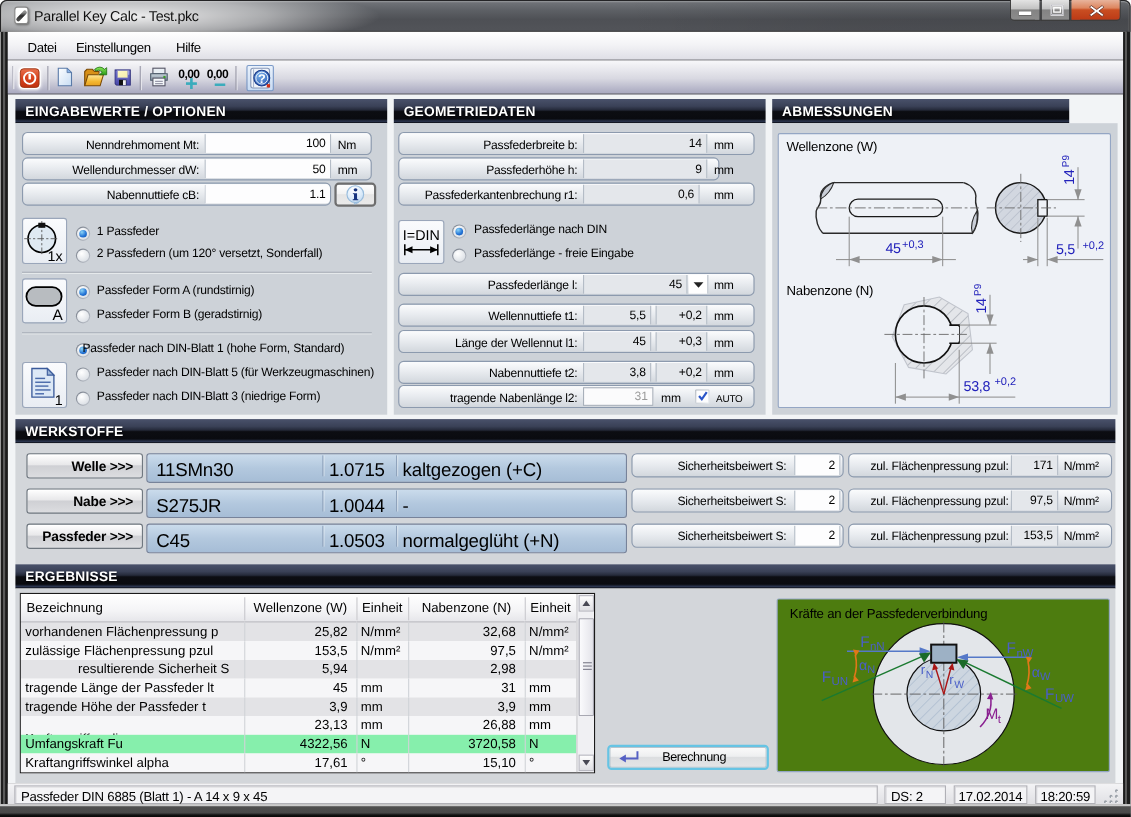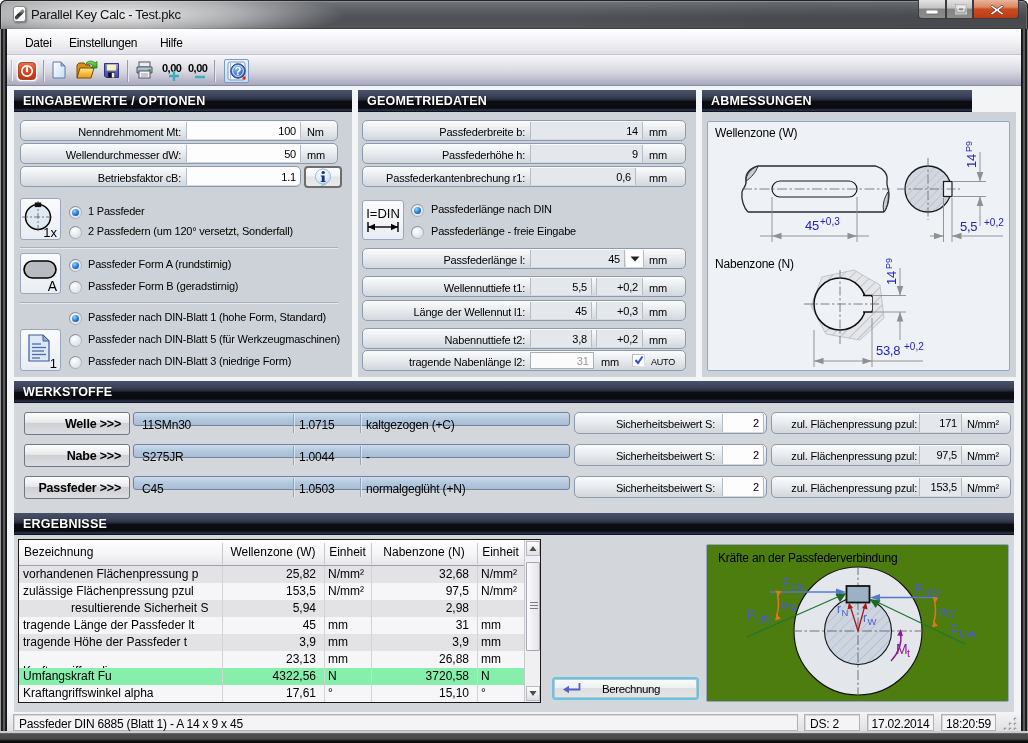--- a/index.html
+++ b/index.html
@@ -36,21 +36,21 @@
 
 .rad{position:absolute;width:13px;height:13px;border-radius:50%;background:linear-gradient(135deg,#767d89,#c2c7cf);}
 .rad i{position:absolute;left:1px;top:1px;width:11px;height:11px;border-radius:50%;background:radial-gradient(circle at 38% 32%,#ffffff,#dfe3e8 70%,#c8cdd6);}
 .rad.on i::after{content:"";position:absolute;left:1.8px;top:1.8px;width:7.4px;height:7.4px;border-radius:50%;
  background:radial-gradient(circle at 35% 30%,#8cd4f6,#2273d6 58%,#154fa6);}
 .rlab{position:absolute;font-size:11px;letter-spacing:-0.2px;color:#000;white-space:nowrap;}
 .iconbox{position:absolute;background:linear-gradient(180deg,#fafbfd,#e9edf3);border:1px solid #9aa6ba;border-radius:3px;}
 .gsep{position:absolute;height:1px;background:#aab0b8;box-shadow:0 1px 0 #e8ebee;}
 
 .wbtn{position:absolute;height:23px;border:1px solid #707880;border-radius:3px;background:linear-gradient(180deg,#ffffff,#e8e8ea 45%,#cfd0d4 50%,#dcdde0);font-size:12.5px;letter-spacing:-0.2px;font-weight:bold;text-align:right;padding:4px 8px 0 0;box-shadow:inset 0 1px 0 #fff;}
-.mbar{position:absolute;height:14px;border:1px solid #77839a;border-radius:3px;background:linear-gradient(180deg,#cbdcec,#b3c8de 50%,#a6bdd6);font-size:12px;letter-spacing:-0.2px;}
+.mbar{position:absolute;height:27px;border:1px solid #77839a;border-radius:3px;background:linear-gradient(180deg,#cbdcec,#b3c8de 50%,#a6bdd6);font-size:17px;letter-spacing:-0.2px;}
 .mcell{position:absolute;top:5px;color:#000;}
 .msep{position:absolute;top:1px;width:1px;height:19px;background:#8fa3bc;box-shadow:1px 0 0 rgba(255,255,255,.5);}
 
 #tbl{left:18px;top:539px;width:523px;height:164px;background:#fff;border:1px solid #1a1a1a;}
 .th{position:absolute;top:0;height:26px;background:linear-gradient(180deg,#ffffff,#f4f4f6 60%,#e6e6ea);border-bottom:1px solid #a0a0a8;font-size:12px;color:#000;}
 .tr{position:absolute;width:505px;height:17px;font-size:12px;}
 .tc{position:absolute;top:1px;white-space:nowrap;}
 
 #status{left:4px;top:712px;width:1020px;height:19px;background:linear-gradient(180deg,#f4f4f6,#e0e0e4);}
 .spanel{position:absolute;top:714px;height:17px;border:1px solid #b0b0b6;box-shadow:inset 1px 1px 0 rgba(160,160,170,.35);background:#f4f4f6;font-size:12px;letter-spacing:-0.2px;padding:2px 0 0 5px;}
@@ -321,21 +321,21 @@
  <div class="pl" style="left:0;width:160px;">Nenndrehmoment Mt:</div>
  <div class="pin" style="left:165px;width:115px;">100</div>
  <div class="unit" style="left:286px;">Nm</div>
     </div>
 <div class="pill" style="left:20px;top:143px;width:318px;">
  <div class="pl" style="left:0;width:160px;">Wellendurchmesser dW:</div>
  <div class="pin" style="left:165px;width:115px;">50</div>
  <div class="unit" style="left:286px;">mm</div>
     </div>
 <div class="pill" style="left:20px;top:166px;width:281px;">
- <div class="pl" style="left:0;width:160px;">Betriebsfaktor cB:</div>
+ <div class="pl" style="left:0;width:160px;">Nabennuttiefe cB:</div>
  <div class="pin" style="left:165px;width:114px;border-radius:0 4px 4px 0;border-right:none;">1.1</div>
     </div>
 <div class="abs" id="infobtn" style="left:304px;top:166px;width:38px;height:22px;border:2px solid #6e6e6e;border-radius:4px;background:linear-gradient(180deg,#fefefe,#f2f2f2 45%,#e4e4e4 50%,#eaeaea);">
  <svg width="34" height="18" viewBox="0 0 34 18">
         <defs>
           <radialGradient id="igr" cx="0.4" cy="0.25" r="0.9">
             <stop offset="0" stop-color="#ffffff"></stop>
             <stop offset=".55" stop-color="#ddecfa"></stop>
             <stop offset="1" stop-color="#b8d4ee"></stop>
           </radialGradient>
@@ -392,36 +392,36 @@
       <i></i>
     </div>
 <div class="rlab" style="left:88px;top:258px;">Passfeder Form A (rundstirnig)</div>
 <div class="rad" style="left:69px;top:281px;">
       <i></i>
     </div>
 <div class="rlab" style="left:88px;top:280px;">Passfeder Form B (geradstirnig)</div>
 <div class="rad on" style="left:69px;top:312px;">
       <i></i>
     </div>
-<div class="rlab" style="left:88px;top:311px;">Passfeder nach DIN-Blatt 1 (hohe Form, Standard)</div>
+<div class="rlab" style="left:75px;top:311px;">Passfeder nach DIN-Blatt 1 (hohe Form, Standard)</div>
 <div class="rad" style="left:69px;top:334px;">
       <i></i>
     </div>
 <div class="rlab" style="left:88px;top:333px;">Passfeder nach DIN-Blatt 5 (für Werkzeugmaschinen)</div>
 <div class="rad" style="left:69px;top:356px;">
       <i></i>
     </div>
 <div class="rlab" style="left:88px;top:355px;">Passfeder nach DIN-Blatt 3 (niedrige Form)</div>
 
 <div class="pill" style="left:362px;top:120px;width:324px;">
  <div class="pl" style="left:0;width:162px;">Passfederbreite b:</div>
  <div class="pgray" style="left:167px;width:113px;">14</div>
  <div class="unit" style="left:286px;">mm</div>
     </div>
-<div class="pill" style="left:362px;top:143px;width:324px;">
+<div class="pill" style="left:362px;top:143px;width:292px;">
  <div class="pl" style="left:0;width:162px;">Passfederhöhe h:</div>
  <div class="pgray" style="left:167px;width:113px;">9</div>
  <div class="unit" style="left:286px;">mm</div>
     </div>
 <div class="pill" style="left:362px;top:166px;width:324px;">
  <div class="pl" style="left:0;width:162px;">Passfederkantenbrechung r1:</div>
  <div class="pgray" style="left:167px;width:106px;">0,6</div>
  <div class="unit" style="left:286px;">mm</div>
     </div>
 <div class="iconbox" style="left:362px;top:200px;width:42px;height:40px;">

